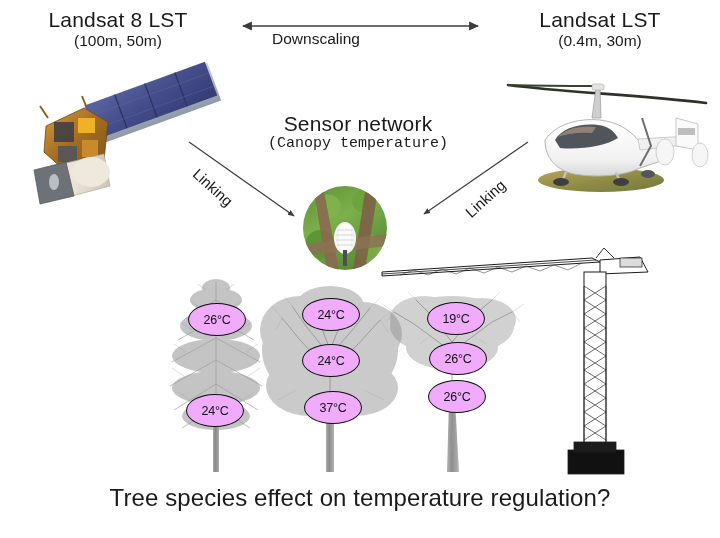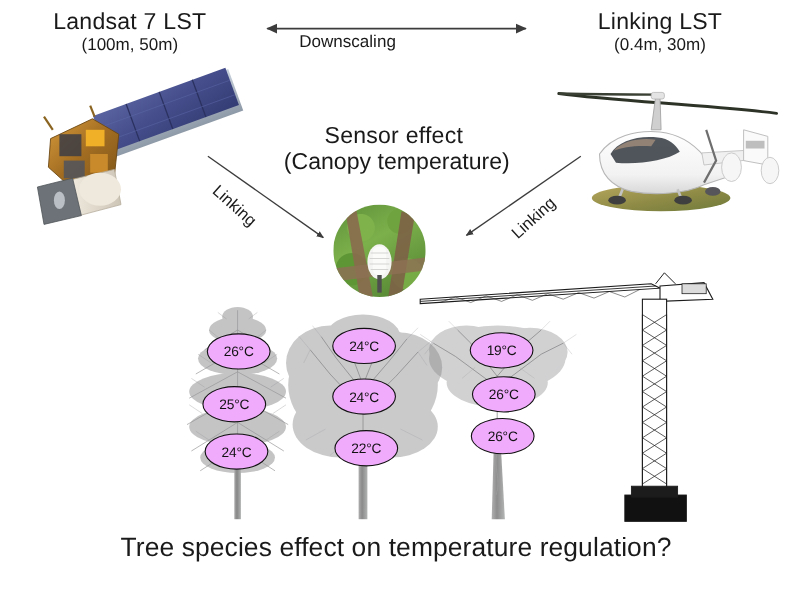--- a/index.html
+++ b/index.html
@@ -39,21 +39,21 @@
     font-size: 15.5px;
     font-weight: 400;
     white-space: nowrap;
   }
 
   #landsat-block { left: 18px; top: 8px; width: 200px; }
   #airborne-block { left: 500px; top: 8px; width: 200px; }
   #sensor-block { left: 258px; top: 112px; width: 200px; }
 
   #sensor-block .hdr-title { font-size: 21px; }
-  #sensor-block .hdr-sub { font-size: 21px; }
+  #sensor-block .hdr-sub { font-size: 15px; font-family: Liberation Mono, monospace; }
 
   #downscaling-label {
     position: absolute;
     left: 272px;
     top: 30px;
     width: 180px;
     font-size: 15.5px;
     white-space: nowrap;
   }
 
@@ -408,45 +408,44 @@
           <line x1="33" y1="49" x2="51" y2="49"></line>
           <line x1="33" y1="54" x2="51" y2="54"></line>
           <line x1="34" y1="59" x2="50" y2="59"></line>
         </g>
         <rect x="40" y="64" width="4" height="16" fill="#4f4f4f"></rect>
       </g>
     </svg>
   </div>
 
   <div class="hdr-block" id="landsat-block">
-    <div class="hdr-title">Landsat 7 LST</div>
+    <div class="hdr-title">Landsat 8 LST</div>
     <div class="hdr-sub">(100m, 50m)</div>
   </div>
 
   <div class="hdr-block" id="airborne-block">
-    <div class="hdr-title">Linking  LST</div>
+    <div class="hdr-title">Landsat  LST</div>
     <div class="hdr-sub">(0.4m, 30m)</div>
   </div>
 
   <div class="hdr-block" id="sensor-block">
-    <div class="hdr-title">Sensor effect</div>
+    <div class="hdr-title">Sensor network</div>
     <div class="hdr-sub">(Canopy temperature)</div>
   </div>
 
   <div id="downscaling-label">Downscaling</div>
   <div class="linking-label" id="linking-left">Linking</div>
   <div class="linking-label" id="linking-right">Linking</div>
 
   <div class="temp-bubble" style="left:188px; top:303px;">26°C</div>
-  <div class="temp-bubble" style="left:184px; top:351px;">25°C</div>
   <div class="temp-bubble" style="left:186px; top:394px;">24°C</div>
 
   <div class="temp-bubble" style="left:302px; top:298px;">24°C</div>
   <div class="temp-bubble" style="left:302px; top:344px;">24°C</div>
-  <div class="temp-bubble" style="left:304px; top:391px;">22°C</div>
+  <div class="temp-bubble" style="left:304px; top:391px;">37°C</div>
 
   <div class="temp-bubble" style="left:427px; top:302px;">19°C</div>
   <div class="temp-bubble" style="left:429px; top:342px;">26°C</div>
   <div class="temp-bubble" style="left:428px; top:380px;">26°C</div>
 
   <div id="bottom-caption">Tree species effect on temperature regulation?</div>
 
 </div>
 
 </body></html>

